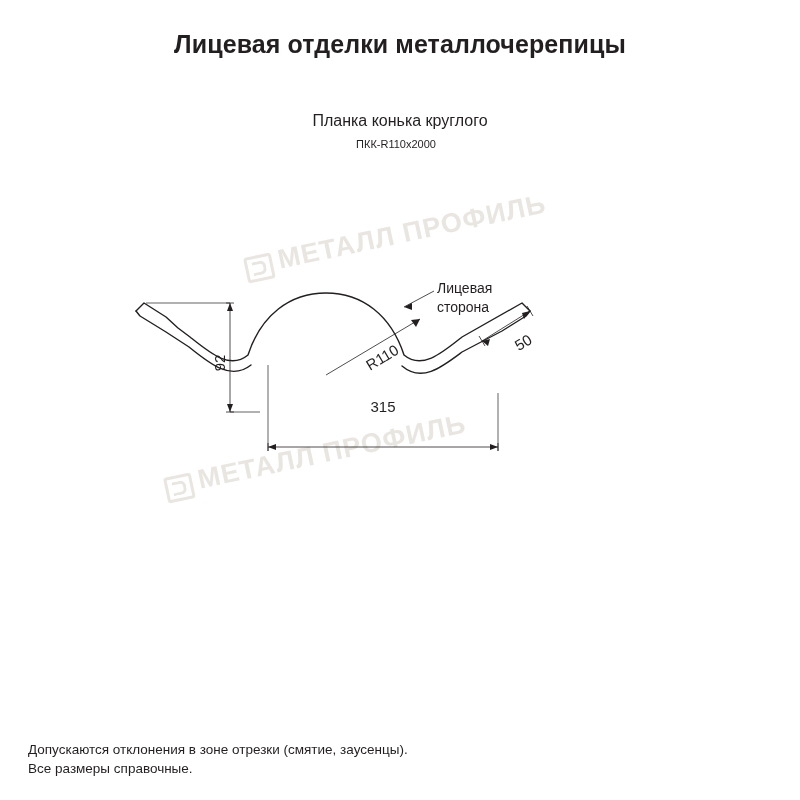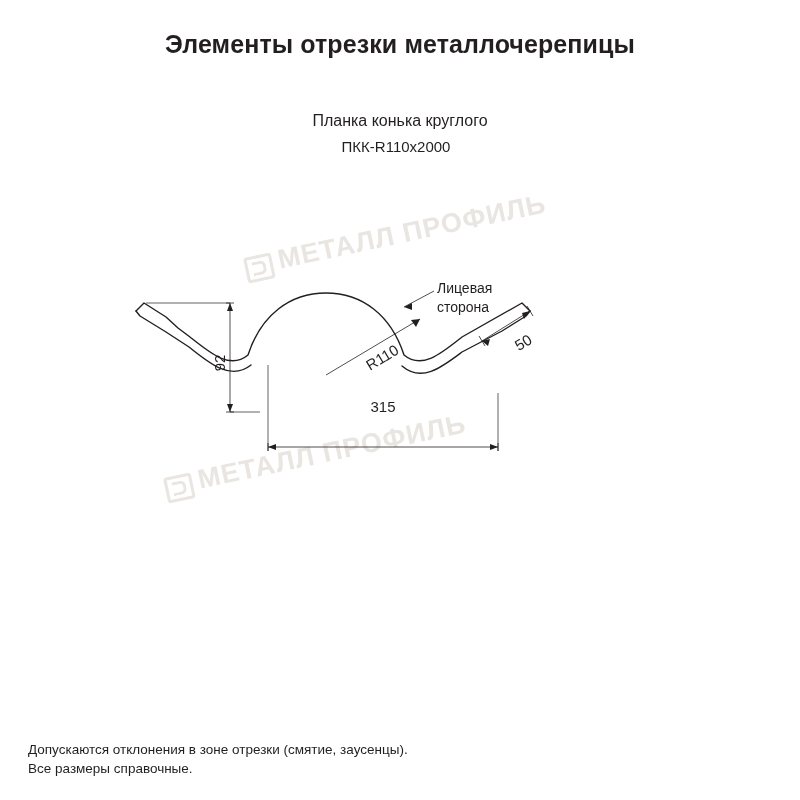--- a/index.html
+++ b/index.html
@@ -38,21 +38,21 @@
     text-align: center;
     font-size: 16px;
     color: #231f20;
   }
   .code {
     position: absolute;
     top: 138px;
     left: 0;
     width: 792px;
     text-align: center;
-    font-size: 15px;
+    font-size: 11px;
     color: #231f20;
   }
   .drawing {
     position: absolute;
     top: 215px;
     left: 130px;
     width: 560px;
     height: 330px;
   }
   .drawing svg {
@@ -106,21 +106,21 @@
   }
 </style>
 </head>
 <body>
 
 <div class="page">
 
   <div class="wm wm1"><span class="logo"></span><span>МЕТАЛЛ ПРОФИЛЬ</span></div>
   <div class="wm wm2"><span class="logo"></span><span>МЕТАЛЛ ПРОФИЛЬ</span></div>
 
-  <div class="title">Элементы отрезки металлочерепицы</div>
+  <div class="title">Лицевая отделки металлочерепицы</div>
   <div class="subtitle">Планка конька круглого</div>
   <div class="code">ПКК-R110x2000</div>
 
   <div class="drawing">
     <svg width="560" height="330" viewBox="0 0 560 330" xmlns="http://www.w3.org/2000/svg">
       <g fill="none" stroke="#231f20" stroke-width="1.4" stroke-linejoin="round" stroke-linecap="round">
 
         <path d="M 6 96 L 14 88 L 36 102 L 48 113 L 60 122
                  C 80 138 100 155 118 140
                  C 131 100 160 78 196 78

